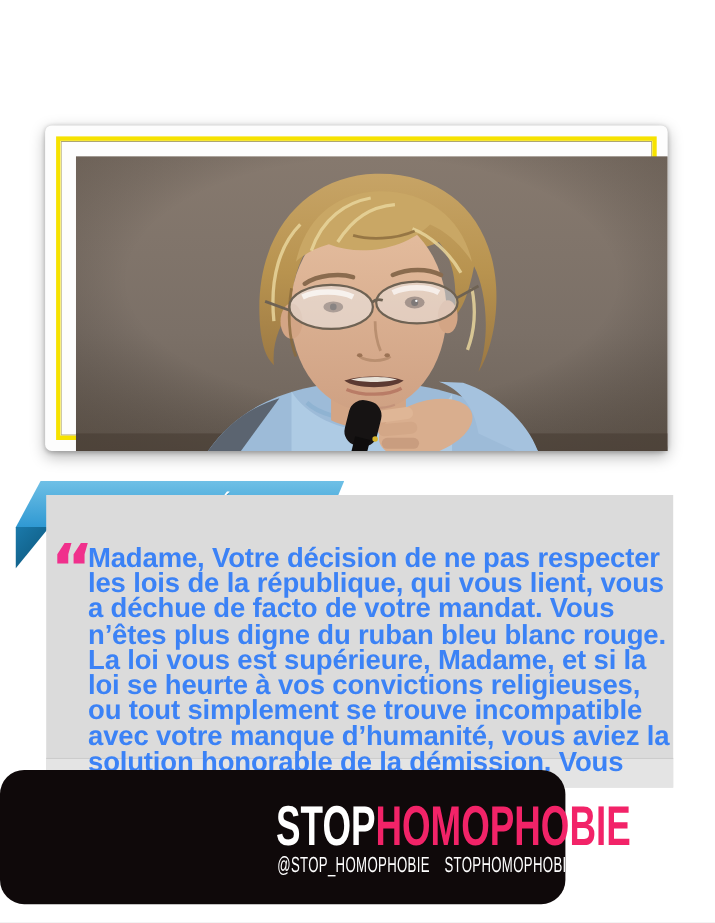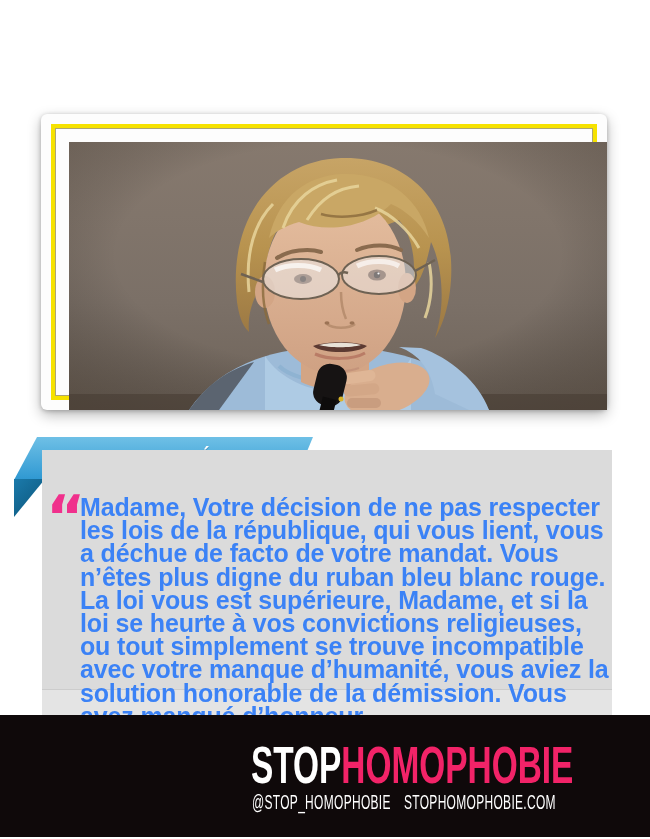--- a/index.html
+++ b/index.html
@@ -68,22 +68,23 @@
     font-family:"DejaVu Sans",sans-serif;
   }
   .quote-text{
     position:absolute;left:80px;top:496px;width:538px;
     font-size:25px;line-height:23.2px;font-weight:bold;
     letter-spacing:-0.15px;color:#3b82f6;
   }
 
   
   .footer{
-    position:absolute;left:0;top:715px;width:650px;height:122px;
+    position:absolute;left:0;top:700px;width:514px;height:122px;
     background:#0F090A;
+    border-radius:22px;
   }
   .brand{
     position:absolute;left:251px;top:25px;
     font-size:51px;font-weight:bold;line-height:1;white-space:nowrap;
     transform:scaleX(.655);transform-origin:0 0;
     letter-spacing:0px;
   }
   .brand-stop{color:#ffffff;}
   .brand-homophobie{color:#F22368;}
   .tagline{

